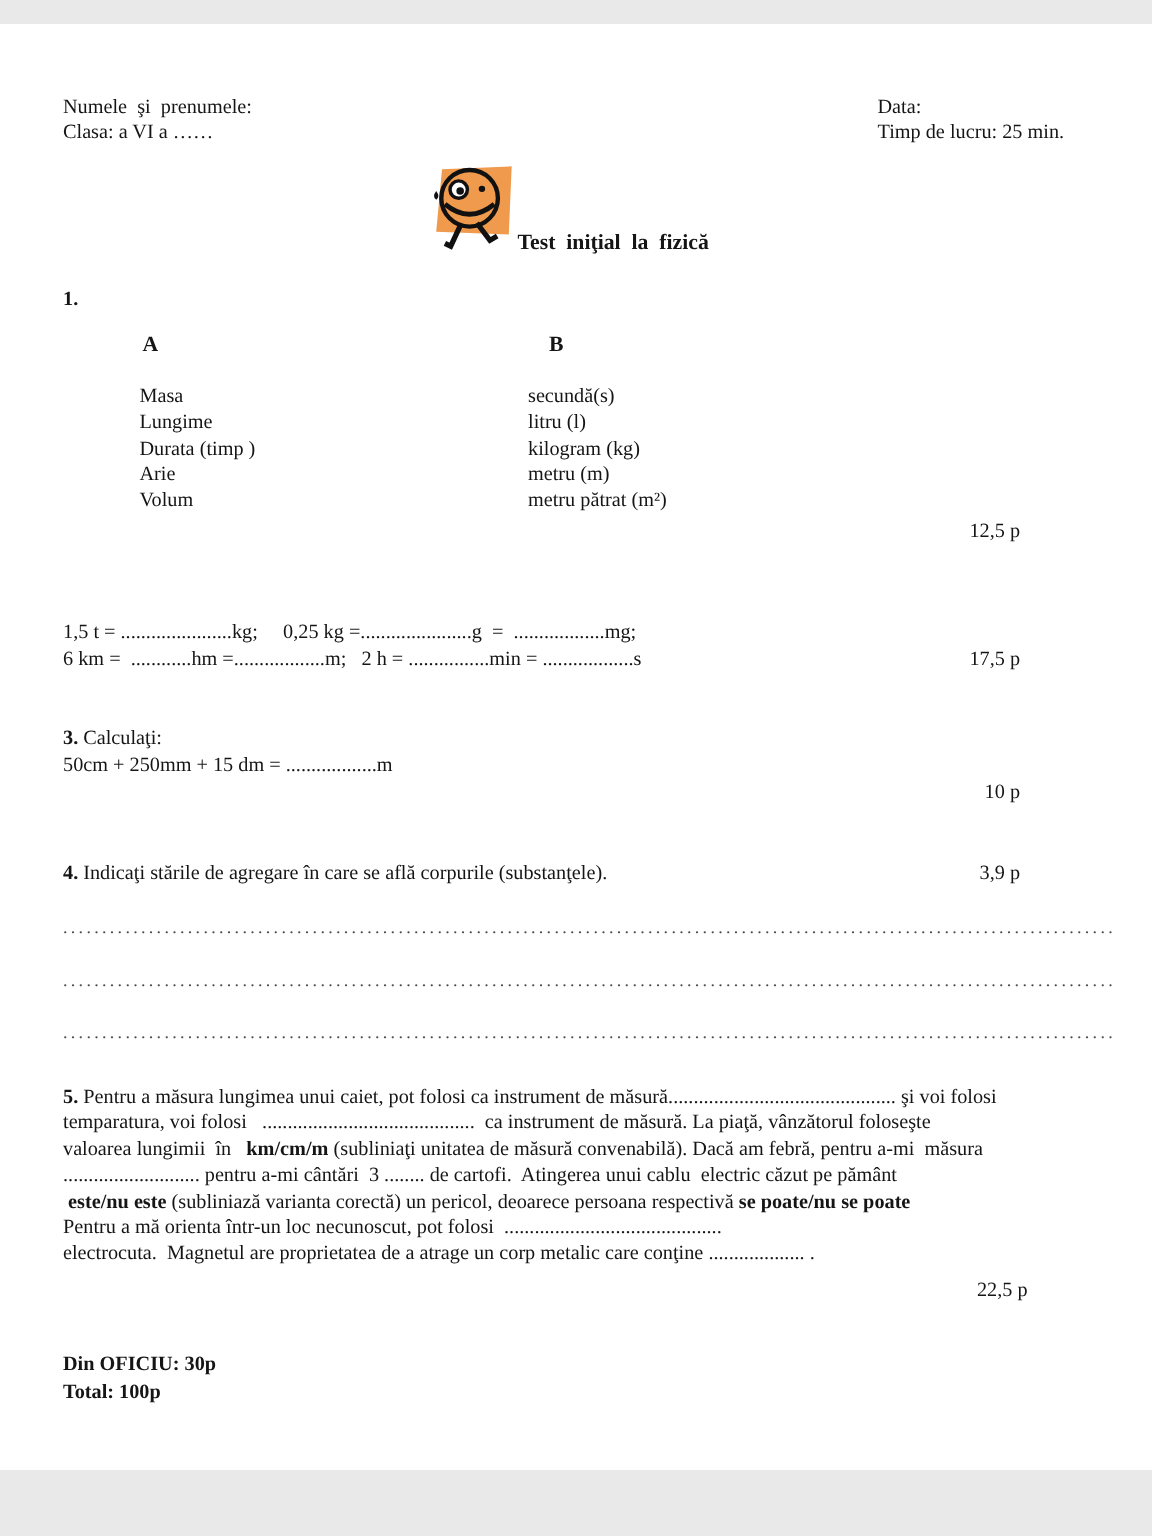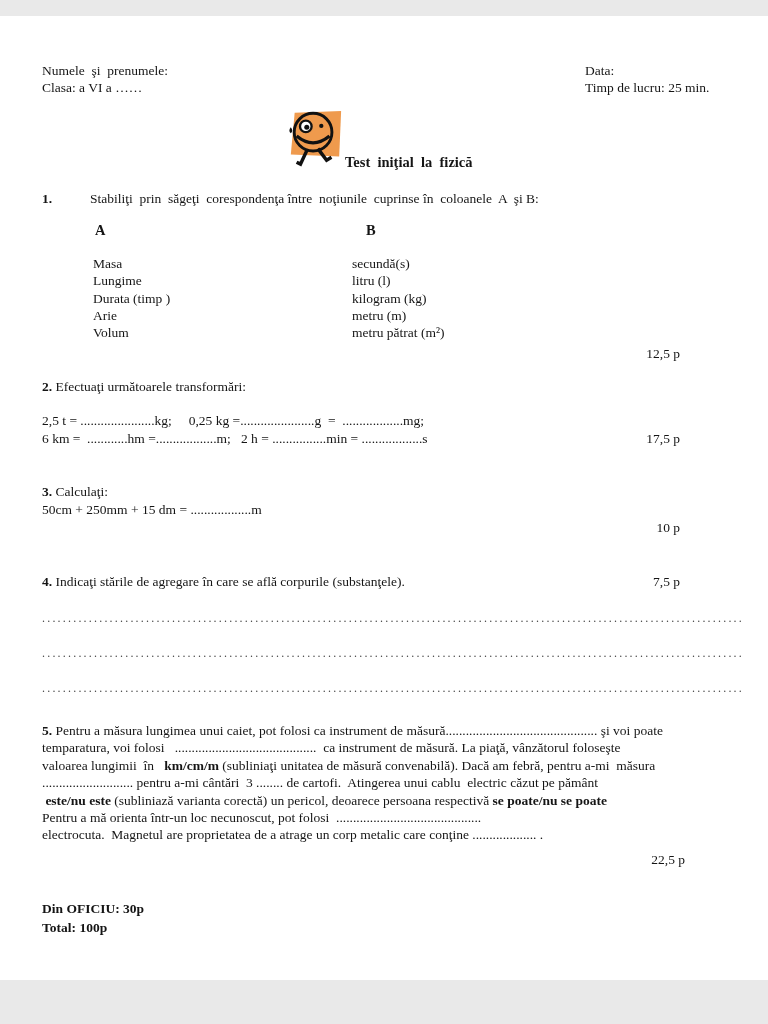--- a/index.html
+++ b/index.html
@@ -61,57 +61,55 @@
     <circle cx="38.5" cy="18.5" r="2.2" fill="#111"></circle>
     <path d="M13,29 Q30,43 47,29" fill="none" stroke="#111" stroke-width="3.4"></path>
     <path d="M7,20 q-3,4 0,6 q3,-2 0,-6" fill="#111"></path>
     <path d="M24,43 L17,58 L13,56" fill="none" stroke="#111" stroke-width="3.6"></path>
     <path d="M35,42 L44,54 L49,51" fill="none" stroke="#111" stroke-width="3.6"></path>
   </svg>
   <div class="abs doc-title pre">Test  iniţial  la  fizică</div>
 
   <div class="abs q1-row">
     <span class="q-num1">1.</span>
-    <span class="pre">Stabiliţi  prin  săgeţi  corespondenţa între  noţiunile  cuprinse în  coloanele  A  şi B:</span>
   </div>
   <div class="abs colhdr col-a-hdr">A</div>
   <div class="abs colhdr col-b-hdr">B</div>
   <div class="abs col-b">
       <div>secundă(s)</div>
       <div>litru (l)</div>
       <div>kilogram (kg)</div>
       <div>metru (m)</div>
       <div>metru pătrat (m²)</div>
     </div>
   <div class="abs col-a">
       <div>Masa</div>
       <div>Lungime</div>
       <div>Durata (timp )</div>
       <div>Arie</div>
       <div>Volum</div>
     </div>
   <div class="abs pts" style="top:329px">12,5 p</div>
 
-  <div class="abs q2-head pre"><b>2.</b><span> Efectuaţi următoarele transformări:</span></div>
-  <div class="abs q2-l1 pre">2,5 t = ......................kg;     0,25 kg =......................g  =  ..................mg;</div>
+  <div class="abs q2-l1 pre">1,5 t = ......................kg;     0,25 kg =......................g  =  ..................mg;</div>
   <div class="abs q2-l2 pre">6 km =  ............hm =..................m;   2 h = ................min = ..................s</div>
   <div class="abs pts" style="top:414px">17,5 p</div>
 
   <div class="abs q3-head pre"><b>3.</b><span> Calculaţi:</span></div>
   <div class="abs q3-l1 pre">50cm + 250mm + 15 dm = ..................m</div>
   <div class="abs pts" style="top:503px">10 p</div>
 
   <div class="abs q4-head pre"><b>4.</b><span> Indicaţi stările de agregare în care se află corpurile (substanţele).</span></div>
-  <div class="abs pts" style="top:557px">7,5 p</div>
+  <div class="abs pts" style="top:557px">3,9 p</div>
   <div class="abs ans-line" style="top:594px">........................................................................................................................................................................</div>
   <div class="abs ans-line" style="top:629px">........................................................................................................................................................................</div>
   <div class="abs ans-line" style="top:664px">........................................................................................................................................................................</div>
 
   <div class="abs q5">
-      <div class="p-line"><span style="font-weight: bold;">5.</span><span> Pentru a măsura lungimea unui caiet, pot folosi ca instrument de măsură............................................. </span><span>şi voi poate</span></div>
+      <div class="p-line"><span style="font-weight: bold;">5.</span><span> Pentru a măsura lungimea unui caiet, pot folosi ca instrument de măsură............................................. </span><span>şi voi folosi</span></div>
       <div class="p-line"><span>temparatura, voi folosi   ..........................................  ca instrument de măsură. La piaţă, vânzătorul foloseşte</span></div>
       <div class="p-line"><span>valoarea lungimii  în   </span><span style="font-weight: bold;">km/cm/m</span><span> (subliniaţi unitatea de măsură convenabilă). Dacă am febră, pentru a-mi  măsura</span></div>
       <div class="p-line"><span>........................... pentru a-mi cântări  3 ........ de cartofi.  Atingerea unui cablu  electric căzut pe pământ</span></div>
       <div class="p-line"><span> </span><span style="font-weight: bold;">este/nu este</span><span> (subliniază varianta corectă) un pericol, deoarece persoana respectivă </span><span style="font-weight: bold;">se poate/nu se poate</span></div>
       <div class="p-line"><span>Pentru a mă orienta într-un loc necunoscut, pot folosi  ...........................................</span></div>
       <div class="p-line"><span>electrocuta.  Magnetul are proprietatea de a atrage un corp metalic care conţine ................... .</span></div>
     </div>
   <div class="abs pts" style="top:835px; right:83px;">22,5 p</div>
 
   <div class="abs footer">

